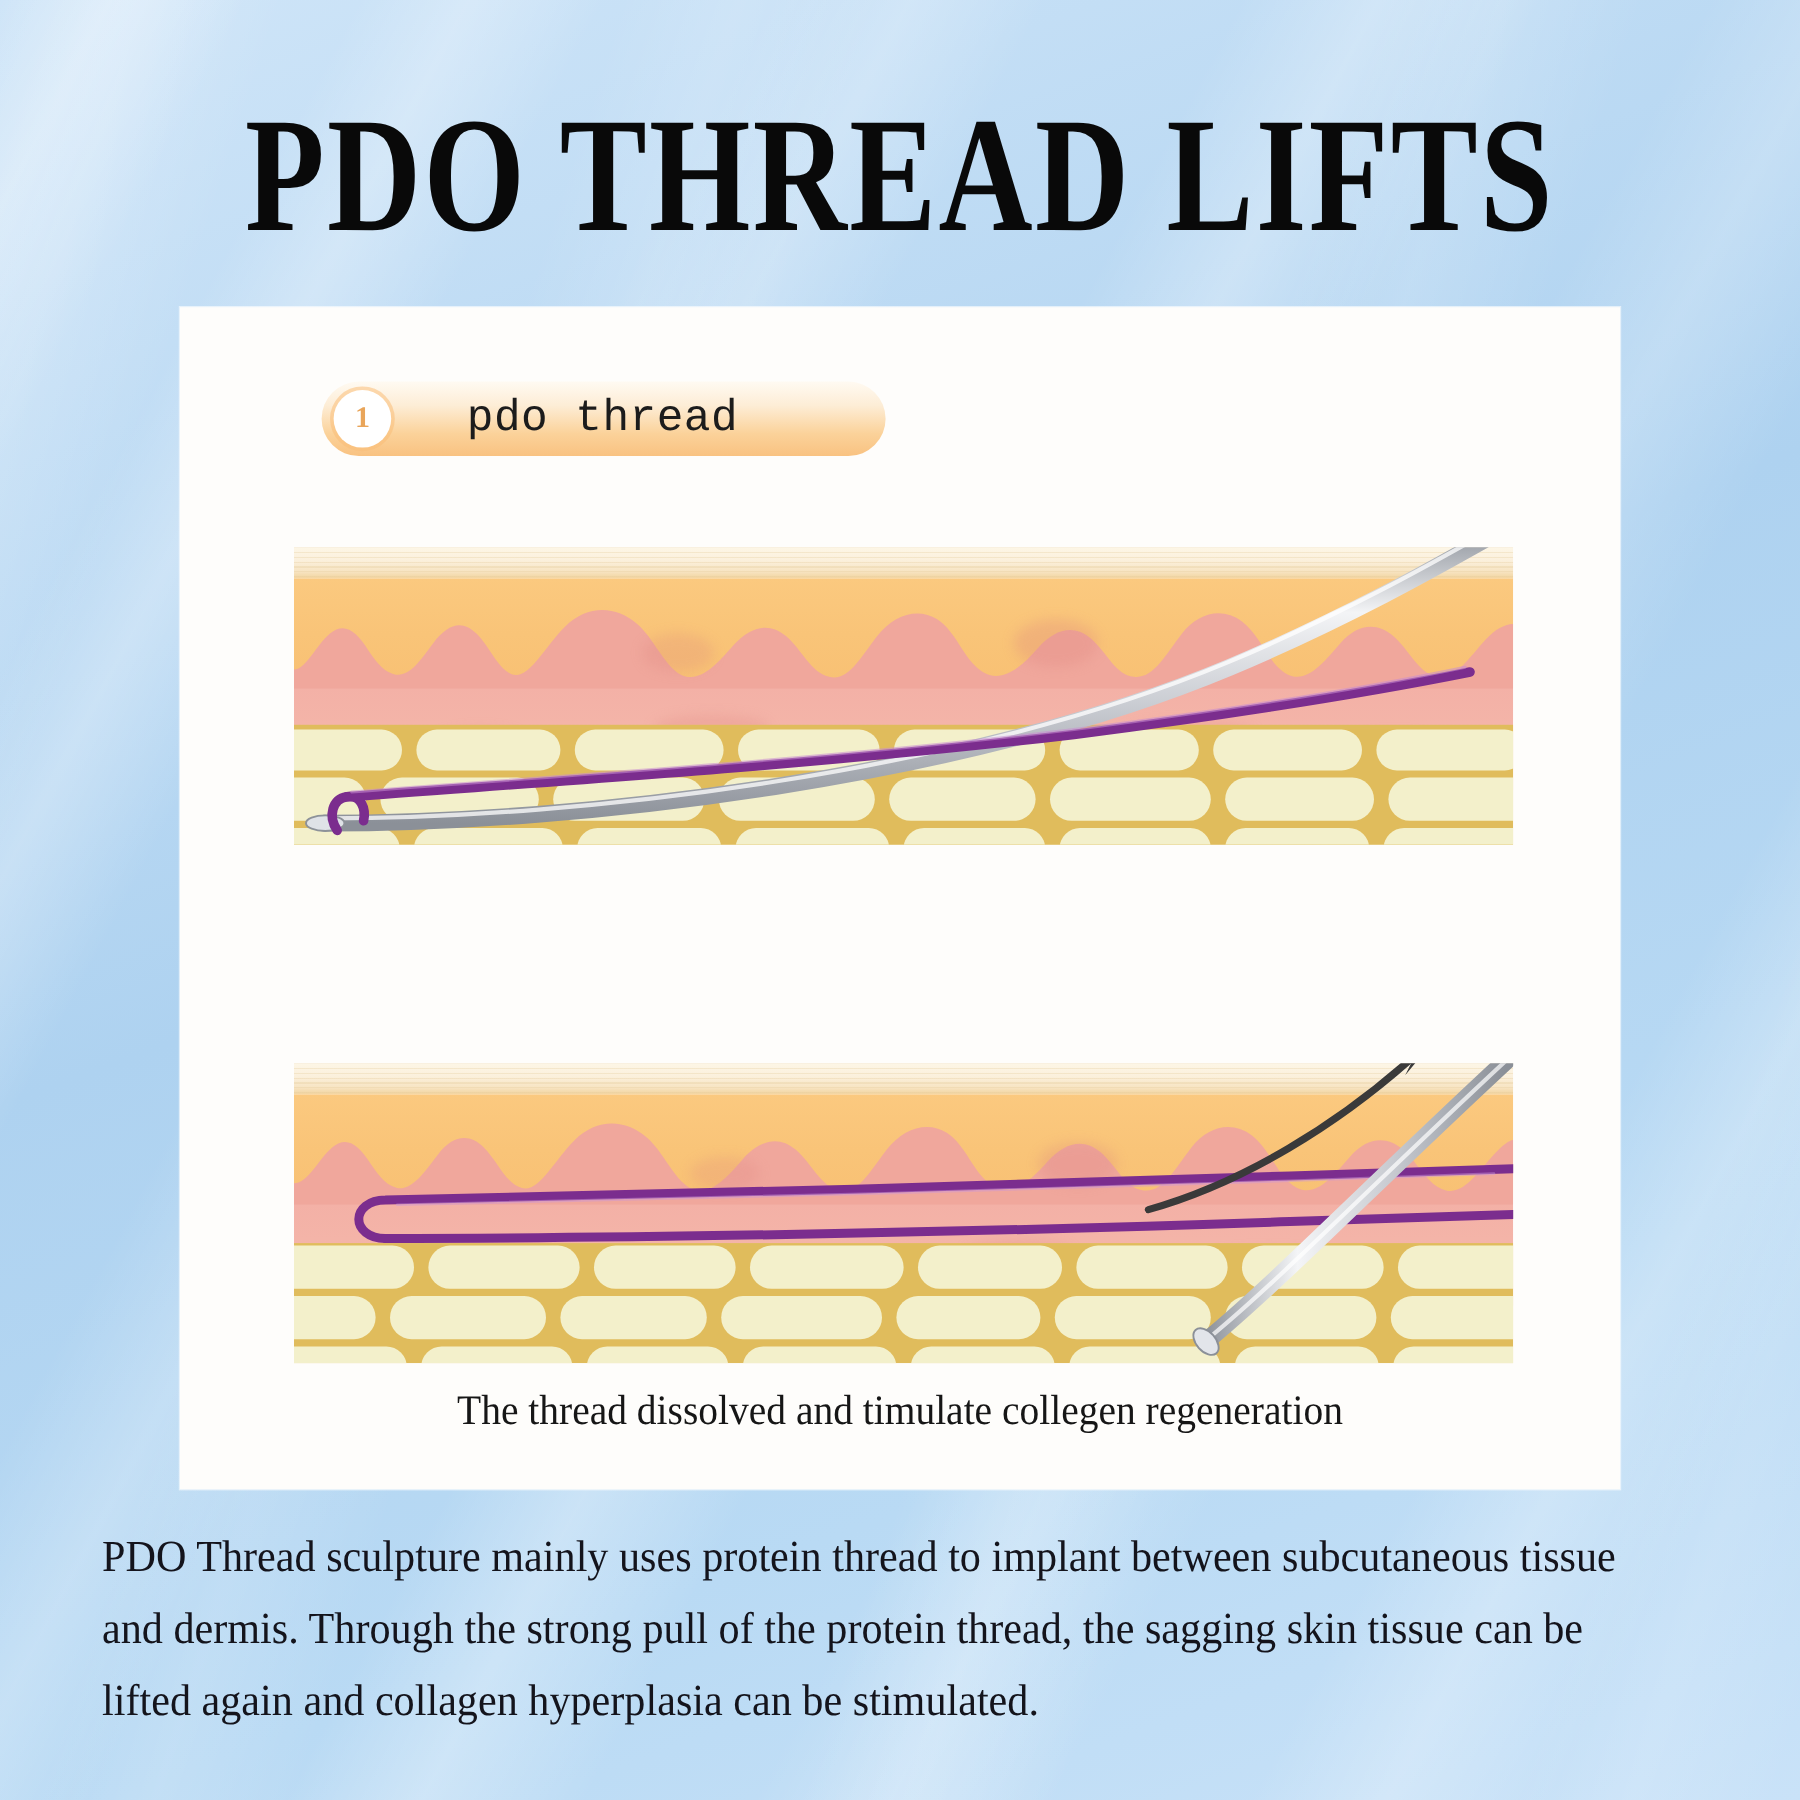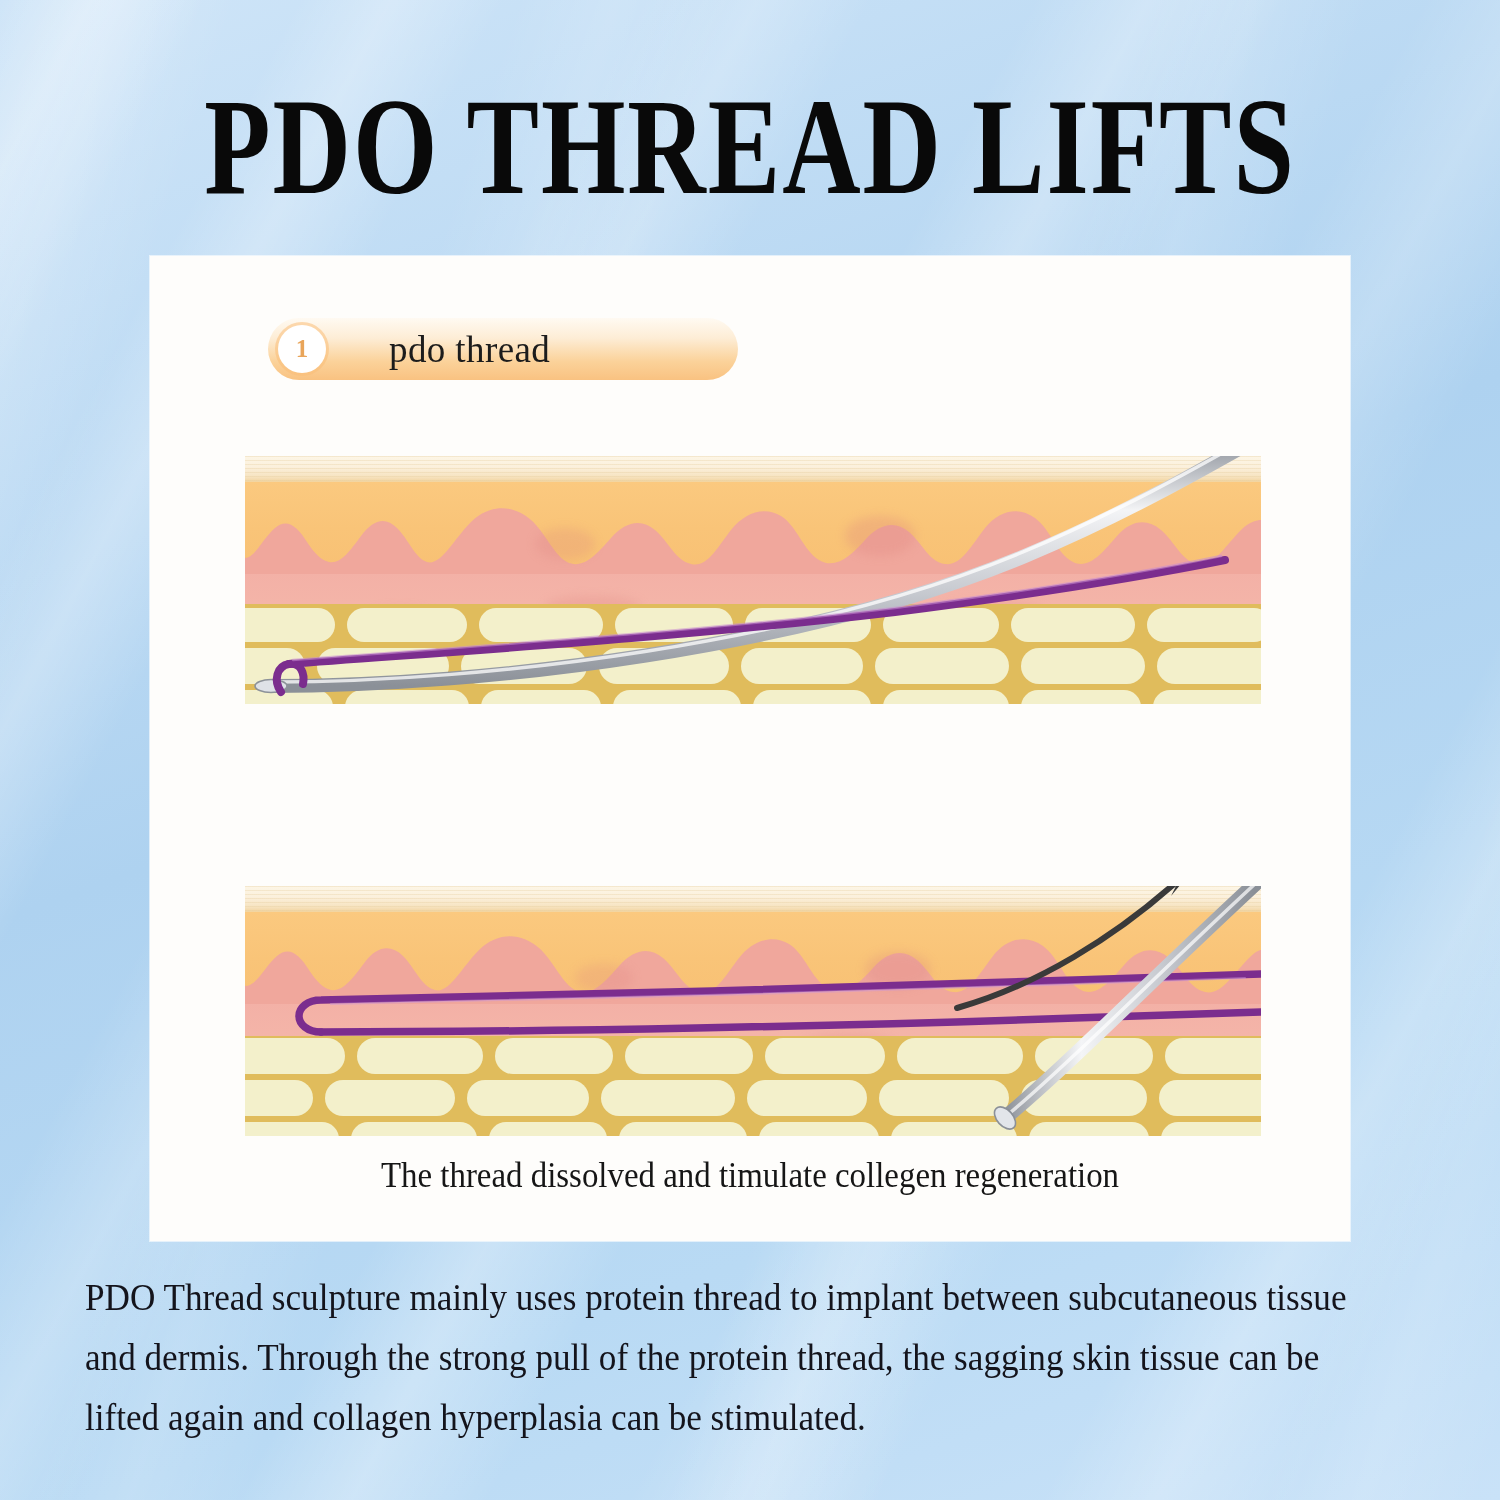--- a/index.html
+++ b/index.html
@@ -90,21 +90,21 @@
     border-radius:50%;
     background:#ffffff;
     box-shadow:0 0 0 3px rgba(250,190,120,0.55);
     display:flex;align-items:center;justify-content:center;
     font-family:"Liberation Serif", serif;
     font-weight:700;font-size:25px;color:#e9a55a;
     flex:0 0 auto;
   }
   #badge-label{
     margin-left:63px;
-    font-family:Liberation Serif, serif;
+    font-family:Liberation Mono, monospace;
     font-size:37px;color:#1c1c1c;
     letter-spacing:.4px;
   }
 
   
   .panel{position:absolute;overflow:hidden;background:#fff;}
   .panel .epidermis{
     position:absolute;left:0;right:0;top:0;height:26px;
     background:
       repeating-linear-gradient(180deg,

